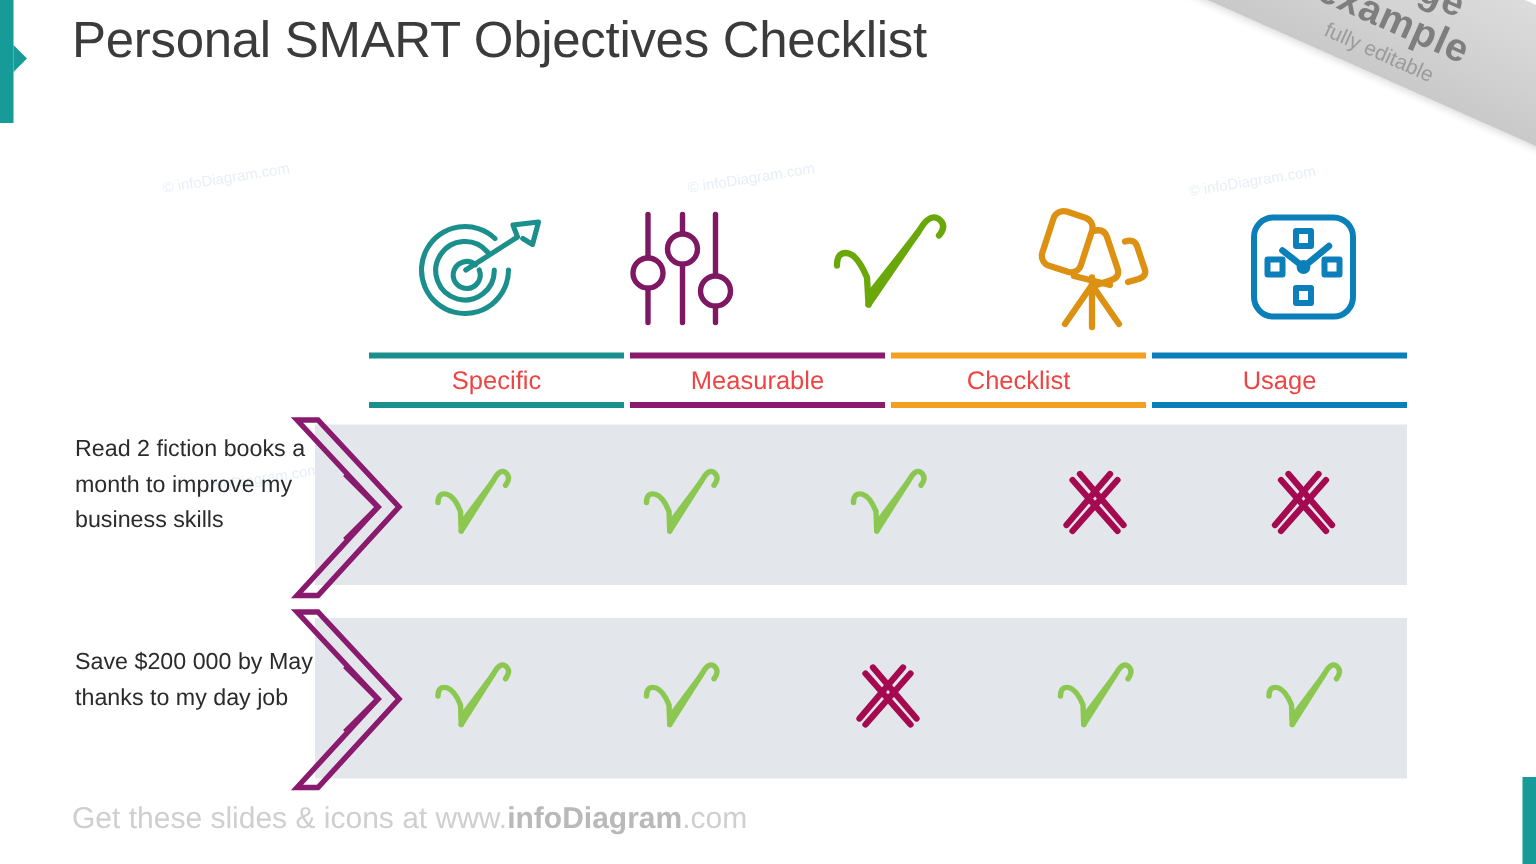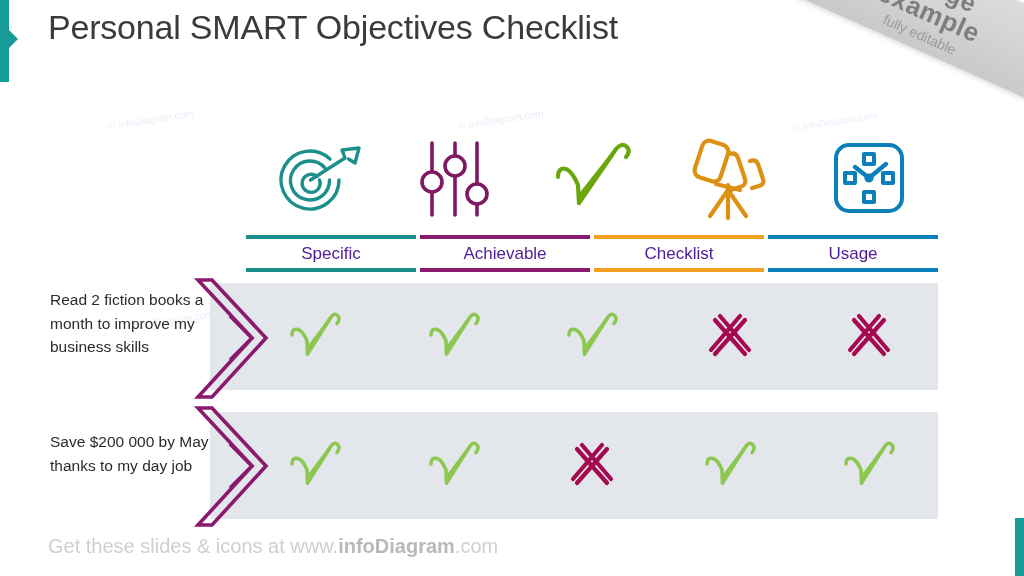--- a/index.html
+++ b/index.html
@@ -100,21 +100,21 @@
     display:flex; align-items:center; justify-content:center;
   }
   .label-cell::before,
   .label-cell::after {
     content:""; position:absolute; left:0; right:0; height:4px;
     background:var(--c);
   }
   .label-cell::before { top:0; }
   .label-cell::after  { bottom:0; }
   .label-text {
-    font-size:17px; color:#4c1d95; line-height:1;
+    font-size:17px; color:#ef4444; line-height:1;
   }
 
   
   .row-band {
     position:absolute; left:210px;
     width:728px; height:107px;
     background:#e3e7eb;
   }
   .row-band.r1 { top:283px; }
   .row-band.r2 { top:412px; }
@@ -246,21 +246,21 @@
     </svg>
   </div>
 
 </div>
 
 <div class="label-row">
   <div class="label-cell" style="--c:#1a8f8c">
       <span class="label-text">Specific</span>
     </div>
   <div class="label-cell" style="--c:#8a1a6e">
-      <span class="label-text">Achievable</span>
+      <span class="label-text">Measurable</span>
     </div>
   <div class="label-cell" style="--c:#f2a01e">
       <span class="label-text">Checklist</span>
     </div>
   <div class="label-cell" style="--c:#0b7fba">
       <span class="label-text">Usage</span>
     </div>
 </div>
 
 <div class="row-band r1"></div>

